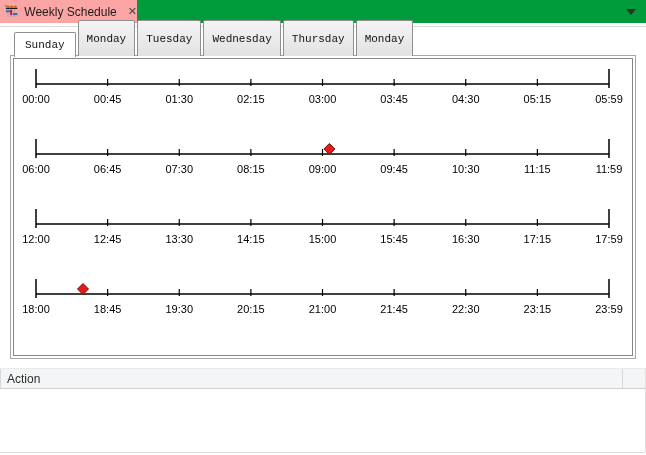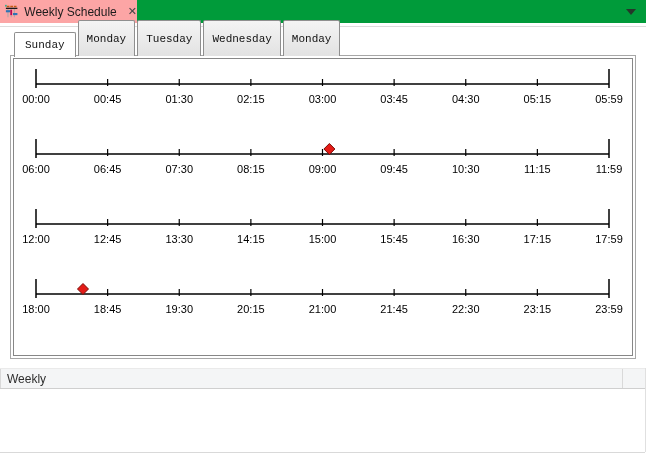--- a/index.html
+++ b/index.html
@@ -94,20 +94,21 @@
     <div class="dropdown-arrow"></div>
   </div>
 </div>
 <div class="topline"></div>
 
 <div class="daytabs" id="day-tabs">
     <div class="daytab active">Sunday</div>
     <div class="daytab">Monday</div>
     <div class="daytab">Tuesday</div>
     <div class="daytab">Wednesday</div>
+    <div class="daytab">Thursday</div>
     <div class="daytab">Monday</div>
   </div>
 
 <div class="panel">
   <div class="panel-inner">
     <div class="rows" id="timeline-rows">
         <svg width="616" height="70" viewBox="0 0 616 70">
           <line x1="22" y1="25" x2="595" y2="25" stroke="#000" stroke-width="1.5"></line>
           <line x1="22" y1="10" x2="22" y2="29" stroke="#000" stroke-width="1.5"></line>
           <text x="22" y="44" text-anchor="middle" font-size="11" fill="#000">00:00</text>
@@ -192,17 +193,17 @@
           <line x1="595" y1="10" x2="595" y2="29" stroke="#000" stroke-width="1.5"></line>
           <text x="595" y="44" text-anchor="middle" font-size="11" fill="#000">23:59</text>
           <path d="M 68.986 14.5 L 74.486 20 L 68.986 25.5 L 63.486000000000004 20 Z" fill="#e41b17" stroke="#7a0b06" stroke-width="1"></path>
         </svg>
       </div>
   </div>
 </div>
 
 <div class="obj-table">
   <div class="thead">
-    <div class="th th-action">Weekly</div>
+    <div class="th th-action">Action</div>
     <div class="th th-end"></div>
   </div>
   <div class="tbody"></div>
 </div>
 
 </body></html>

